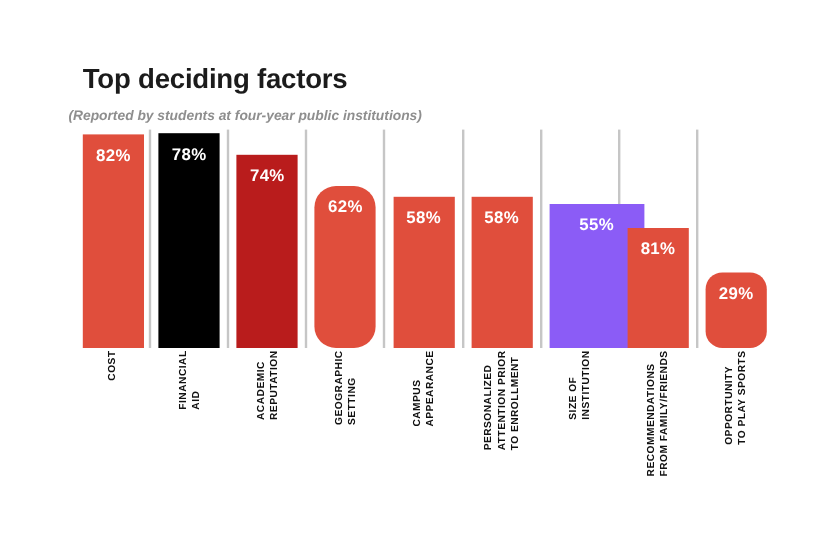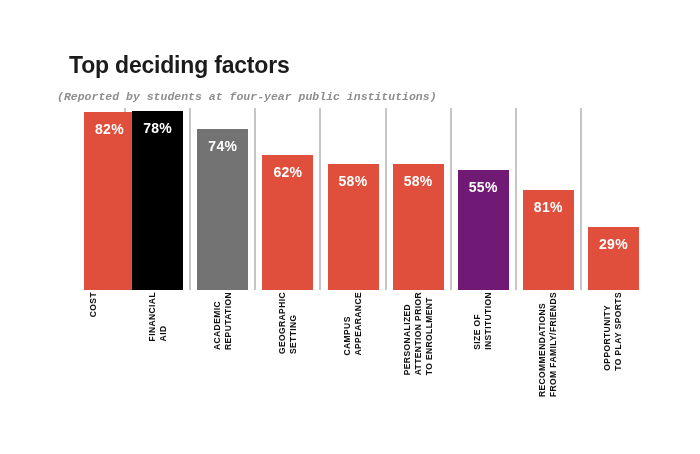--- a/index.html
+++ b/index.html
@@ -35,21 +35,20 @@
     white-space: nowrap;
   }
   .chart-subtitle {
     font-size: 11.5px;
     font-weight: bold;
     font-style: italic;
     color: #8e8e8e;
     line-height: 14px;
     margin: 8px 0 0 0;
     white-space: nowrap;
-    font-family: Liberation Mono, monospace;
   }
 
   
   .plot {
     position: absolute;
     left: 60px;
     top: 103px;
     width: 586px;
     height: 187px;
   }
@@ -144,62 +143,62 @@
         <div class="gridline" style="left: 64.1111px;"></div>
         <div class="gridline" style="left: 129.222px;"></div>
         <div class="gridline" style="left: 194.333px;"></div>
         <div class="gridline" style="left: 259.444px;"></div>
         <div class="gridline" style="left: 324.556px;"></div>
         <div class="gridline" style="left: 389.667px;"></div>
         <div class="gridline" style="left: 454.778px;"></div>
         <div class="gridline" style="left: 519.889px;"></div>
       </div>
     <div class="bars" id="bars">
-        <div class="bar-slot" style="left: 24px; width: 51px; text-decoration: underline;">
+        <div class="bar-slot" style="left: 9px; width: 51px; text-decoration: underline;">
           <div class="bar" title="COST 82%" style="height: 178.302px; background: rgb(224, 78, 60);">
             <div class="bar-value">82%</div>
           </div>
         </div>
         <div class="bar-slot" style="left: 72.1667px; width: 51px;">
           <div class="bar" title="FINANCIAL AID 78%" style="height: 179px; background: #000000;">
             <div class="bar-value">78%</div>
           </div>
         </div>
         <div class="bar-slot" style="left: 137.278px; width: 51px;">
-          <div class="bar" title="ACADEMIC REPUTATION 74%" style="height: 160.907px; background: #737373;">
+          <div class="bar" title="ACADEMIC REPUTATION 74%" style="height: 160.907px; background: #b91c1c;">
             <div class="bar-value">74%</div>
           </div>
         </div>
         <div class="bar-slot" style="left: 202.389px; width: 51px;">
-          <div class="bar" title="GEOGRAPHIC SETTING 62%" style="height: 134.814px; background: rgb(224, 78, 60);">
+          <div class="bar" title="GEOGRAPHIC SETTING 62%" style="height: 134.814px; background: rgb(224, 78, 60); border-radius: 18px;">
             <div class="bar-value">62%</div>
           </div>
         </div>
         <div class="bar-slot" style="left: 267.5px; width: 51px;">
           <div class="bar" title="CAMPUS APPEARANCE 58%" style="height: 126.116px; background: rgb(224, 78, 60);">
             <div class="bar-value">58%</div>
           </div>
         </div>
         <div class="bar-slot" style="left: 332.611px; width: 51px;">
           <div class="bar" title="PERSONALIZED ATTENTION PRIOR TO ENROLLMENT 58%" style="height: 126.116px; background: rgb(224, 78, 60);">
             <div class="bar-value">58%</div>
           </div>
         </div>
         <div class="bar-slot" style="left: 397.722px; width: 51px;">
-          <div class="bar" title="SIZE OF INSTITUTION 55%" style="height: 119.593px; background: #701a75;">
+          <div class="bar" title="SIZE OF INSTITUTION 55%" style="height: 119.593px; background: #8b5cf6; padding-left: 28px;">
             <div class="bar-value">55%</div>
           </div>
         </div>
         <div class="bar-slot" style="left: 462.833px; width: 51px;">
           <div class="bar" title="RECOMMENDATIONS FROM FAMILY/FRIENDS 46%" style="height: 100.023px; background: rgb(224, 78, 60);">
             <div class="bar-value">81%</div>
           </div>
         </div>
         <div class="bar-slot" style="left: 527.944px; width: 51px;">
-          <div class="bar" title="OPPORTUNITY TO PLAY SPORTS 29%" style="height: 63.0581px; background: rgb(224, 78, 60);">
+          <div class="bar" title="OPPORTUNITY TO PLAY SPORTS 29%" style="height: 63.0581px; background: rgb(224, 78, 60); border-radius: 14px;">
             <div class="bar-value">29%</div>
           </div>
         </div>
       </div>
   </div>
 
   <div class="labels" id="labels">
       <div class="label-slot" style="left: 0px; width: 65.1111px;">
         <div class="label-rot">
           <span class="label-text">COST</span>

